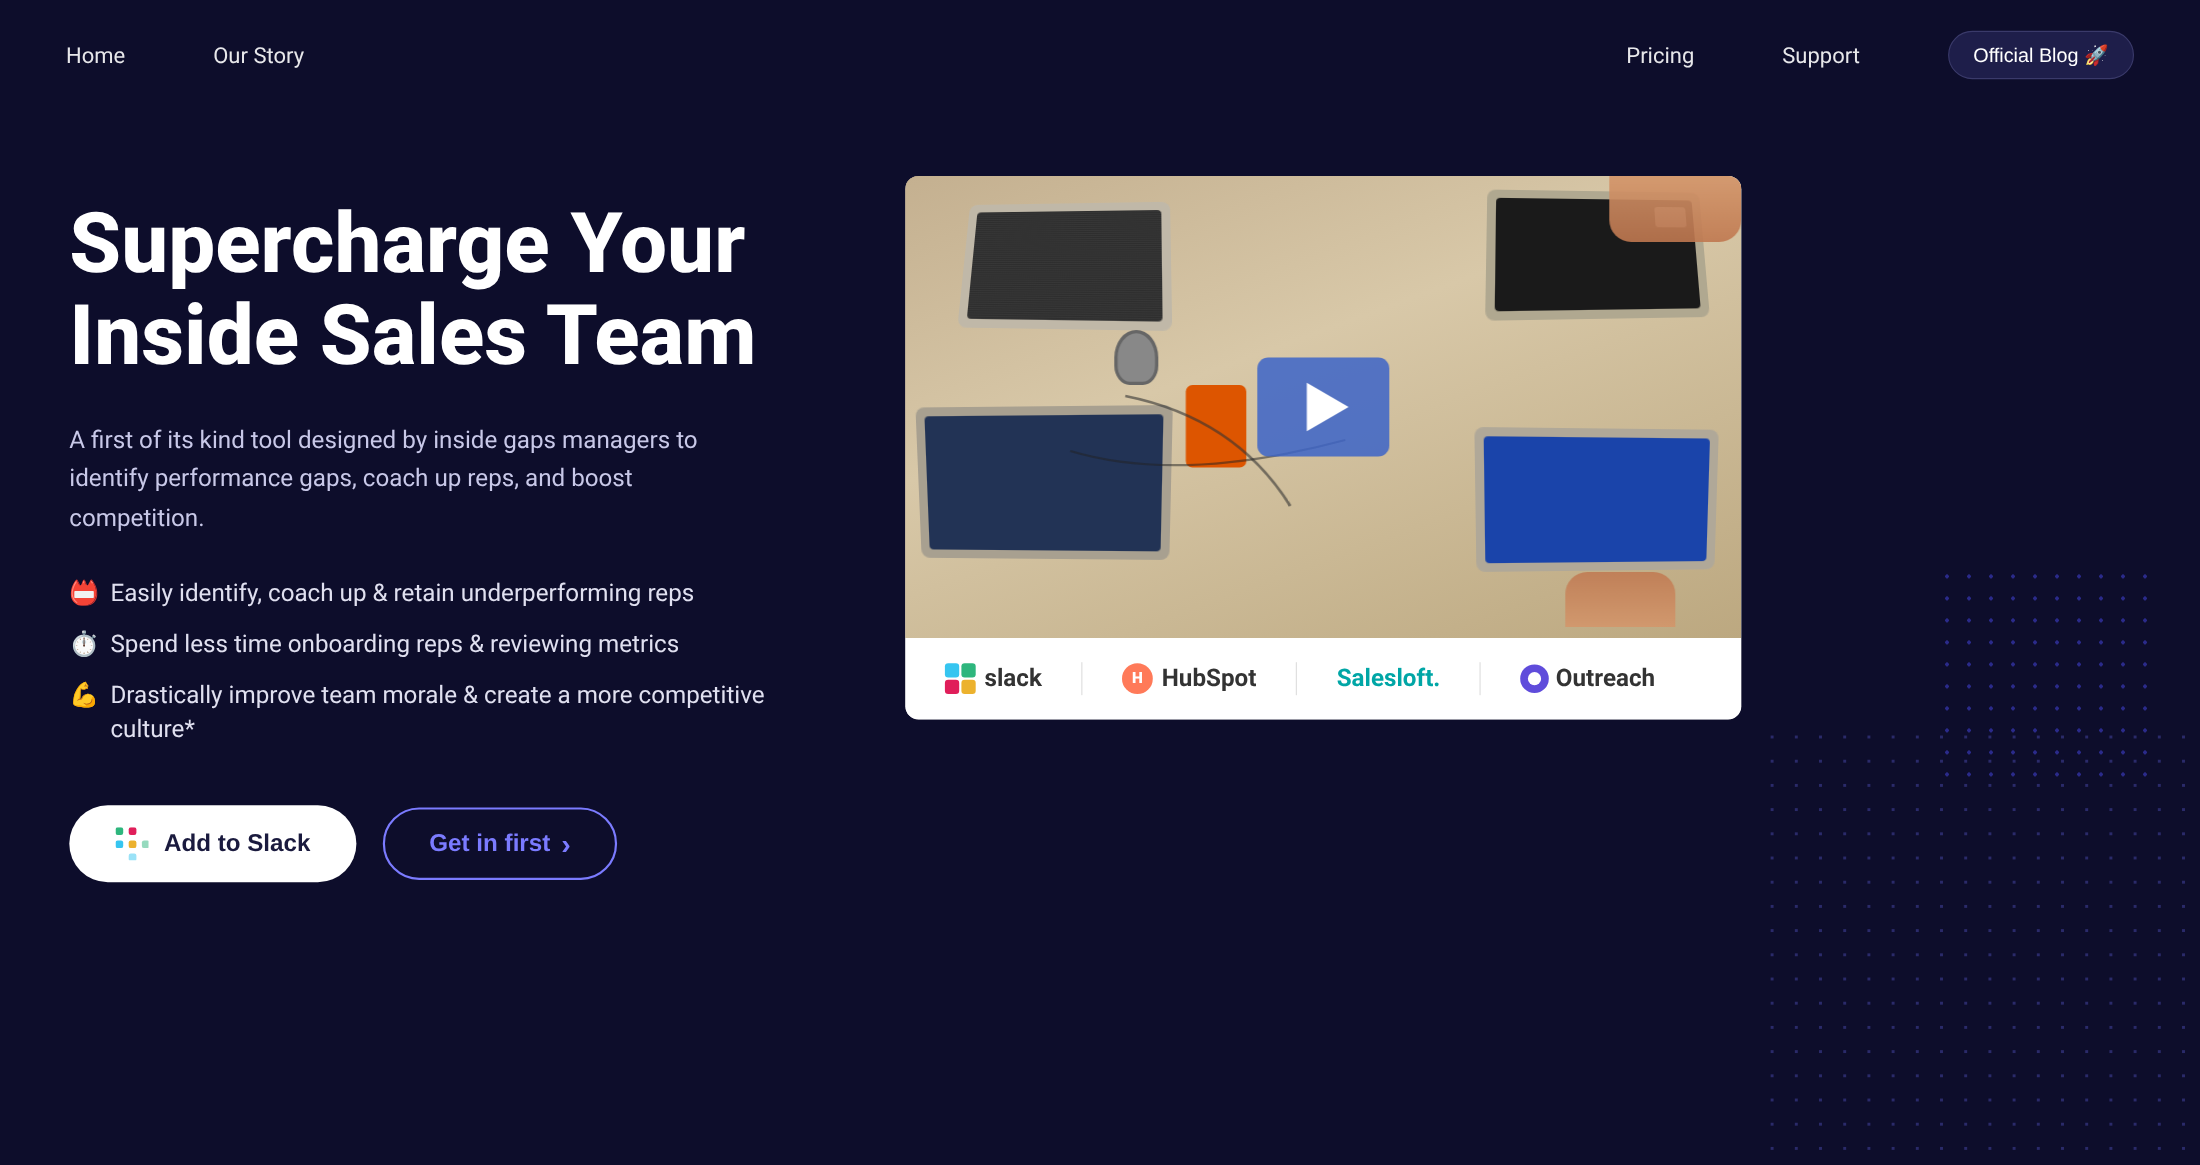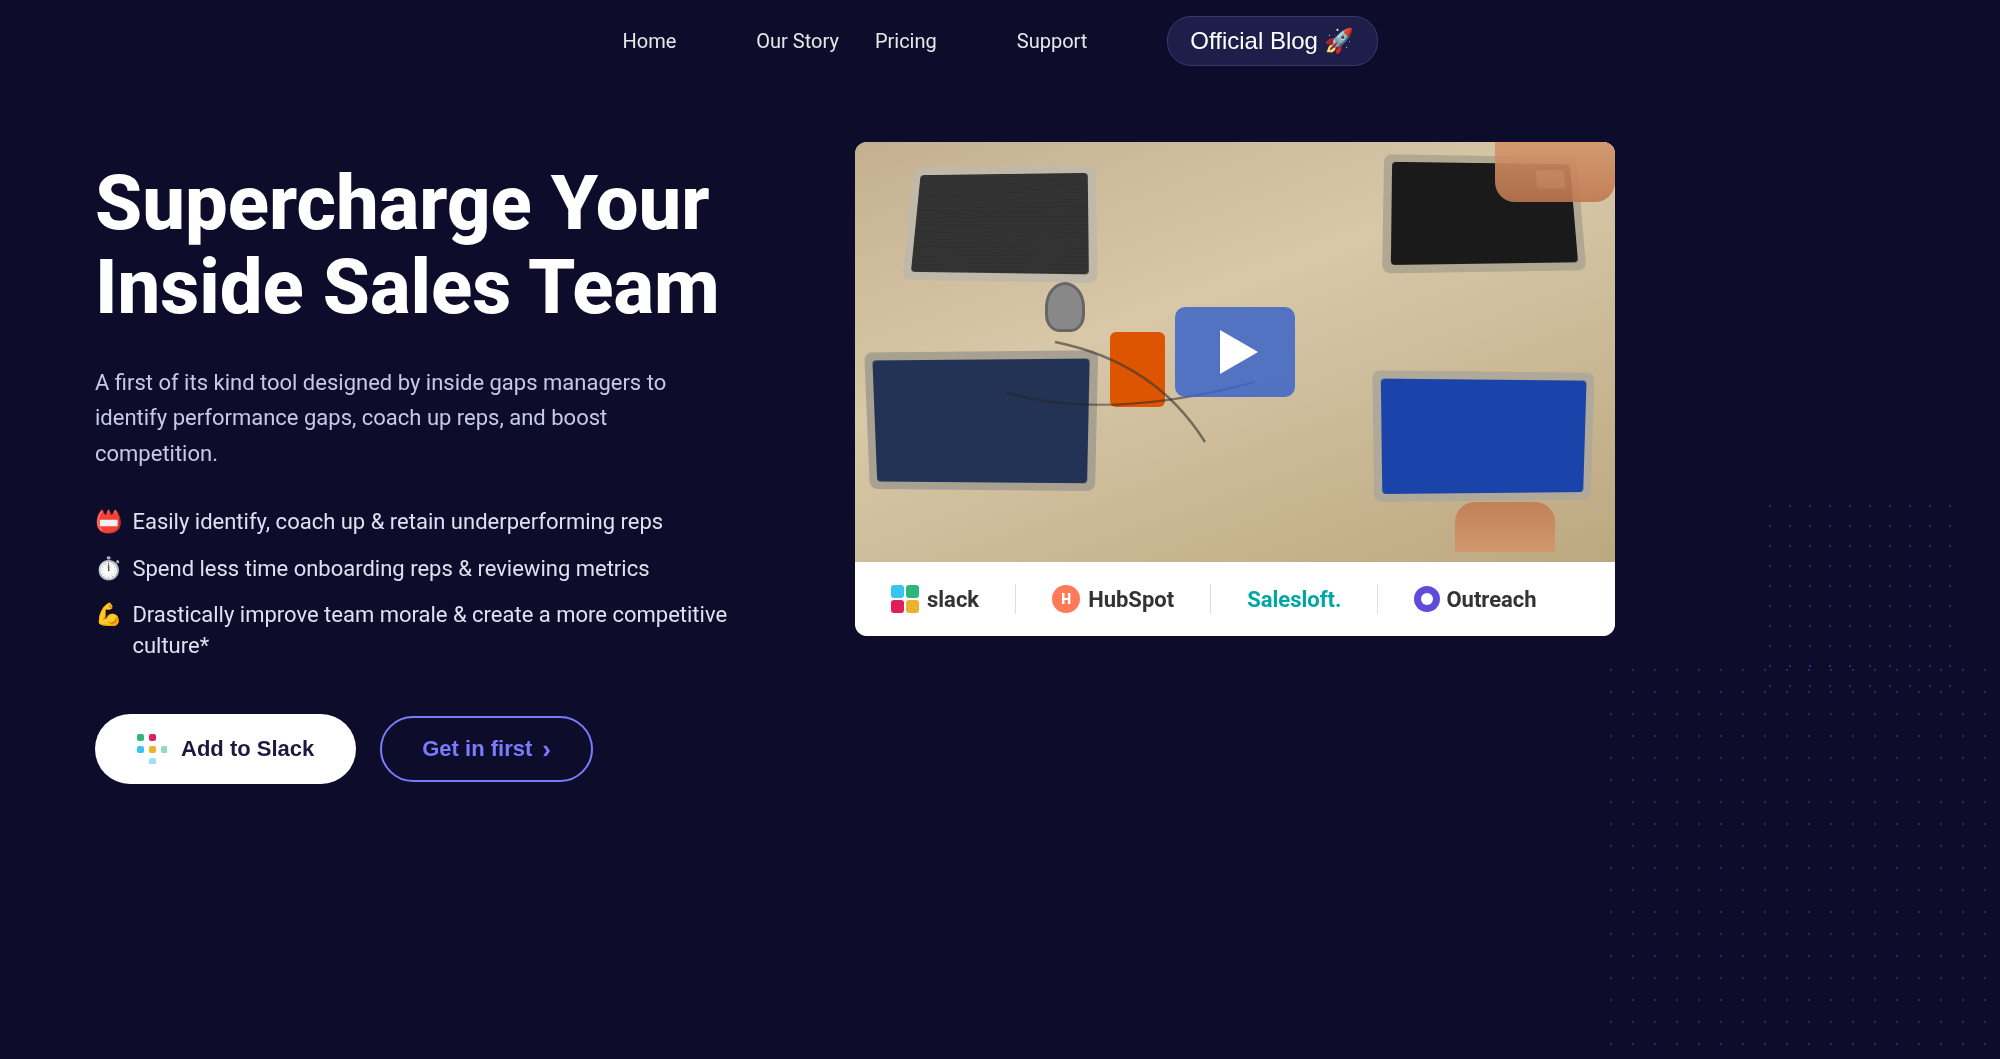--- a/index.html
+++ b/index.html
@@ -25,22 +25,22 @@
       background-image: radial-gradient(circle, #2a2a6a 1.5px, transparent 1.5px);
       background-size: 22px 22px;
       pointer-events: none;
       z-index: 0;
     }
 
     
     nav {
       display: flex;
       align-items: center;
-      justify-content: center;
-      padding: 16px 60px;
+      justify-content: space-between;
+      padding: 28px 60px;
       gap: 36px;
       position: relative;
       z-index: 10;
     }
 
     .nav-links {
       display: flex;
       align-items: center;
       gap: 80px;
     }
@@ -77,33 +77,33 @@
       align-items: center;
       gap: 80px;
     }
 
     .blog-btn {
       background-color: #1e1e4a;
       border: 1px solid #3a3a6a;
       border-radius: 24px;
       padding: 10px 22px;
       color: #ffffff;
-      font-size: 24px;
+      font-size: 18px;
       cursor: pointer;
       white-space: nowrap;
       display: flex;
       align-items: center;
       gap: 8px;
     }
 
     
     .hero {
       display: flex;
       align-items: flex-start;
-      padding: 60px 120px 60px 95px;
+      padding: 60px 120px 60px 63px;
       gap: 80px;
       position: relative;
       z-index: 5;
     }
 
     .hero-left {
       flex: 0 0 680px;
       padding-top: 20px;
     }
 

